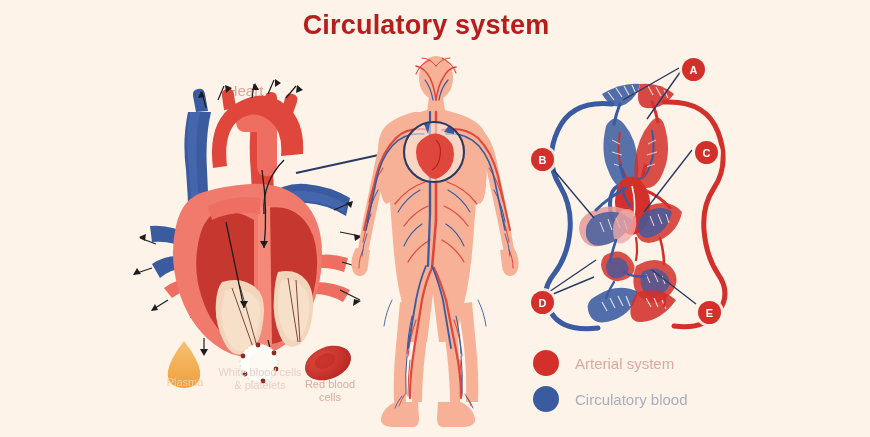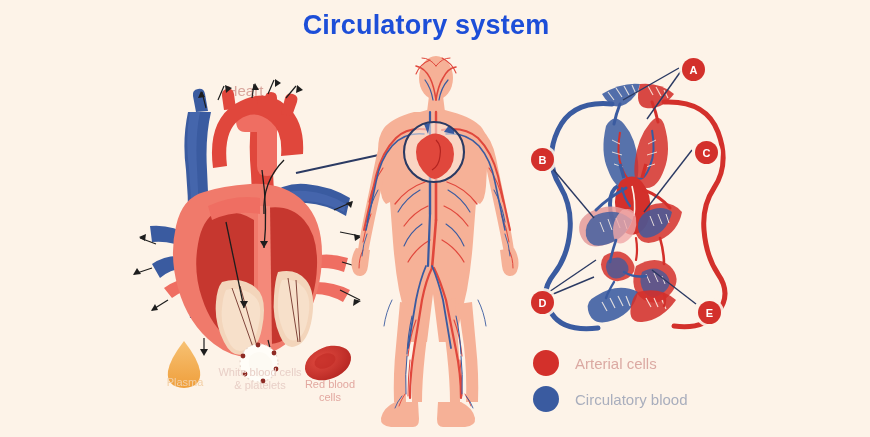--- a/index.html
+++ b/index.html
@@ -8,21 +8,21 @@
     background:#fdf3e8;
     font-family:"Liberation Sans", sans-serif;
     position:relative;
   }
   #stage{position:absolute;left:0;top:0;width:870px;height:437px;}
   .abs{position:absolute;}
 
   
   #title{
     left:0;top:10px;width:852px;text-align:center;
-    font-size:27px;font-weight:bold;color:#1d4ed8;
+    font-size:27px;font-weight:bold;color:#b91c1c;
     letter-spacing:.2px;
   }
 
   
   #heart-label{
     left:185px;top:82px;width:120px;text-align:center;
     font-size:15px;color:#d9a59c;
   }
 
   
@@ -469,21 +469,21 @@
 
   <div class="comp" id="comp-rbc">
     <div class="comp-art"></div>
     <div class="comp-label">Red blood</div>
     <div class="comp-label">cells</div>
   </div>
 
   <div class="abs" id="legend">
     <div class="legend-row" id="legend-arterial">
       <span class="legend-dot"></span>
-      <span class="legend-text">Arterial cells</span>
+      <span class="legend-text">Arterial system</span>
     </div>
     <div class="legend-row" id="legend-deoxy">
       <span class="legend-dot"></span>
       <span class="legend-text">Circulatory blood</span>
     </div>
   </div>
 
   <div class="marker" style="left:682px;top:58px;">A</div>
   <div class="marker" style="left:531px;top:148px;">B</div>
   <div class="marker" style="left:695px;top:141px;">C</div>

